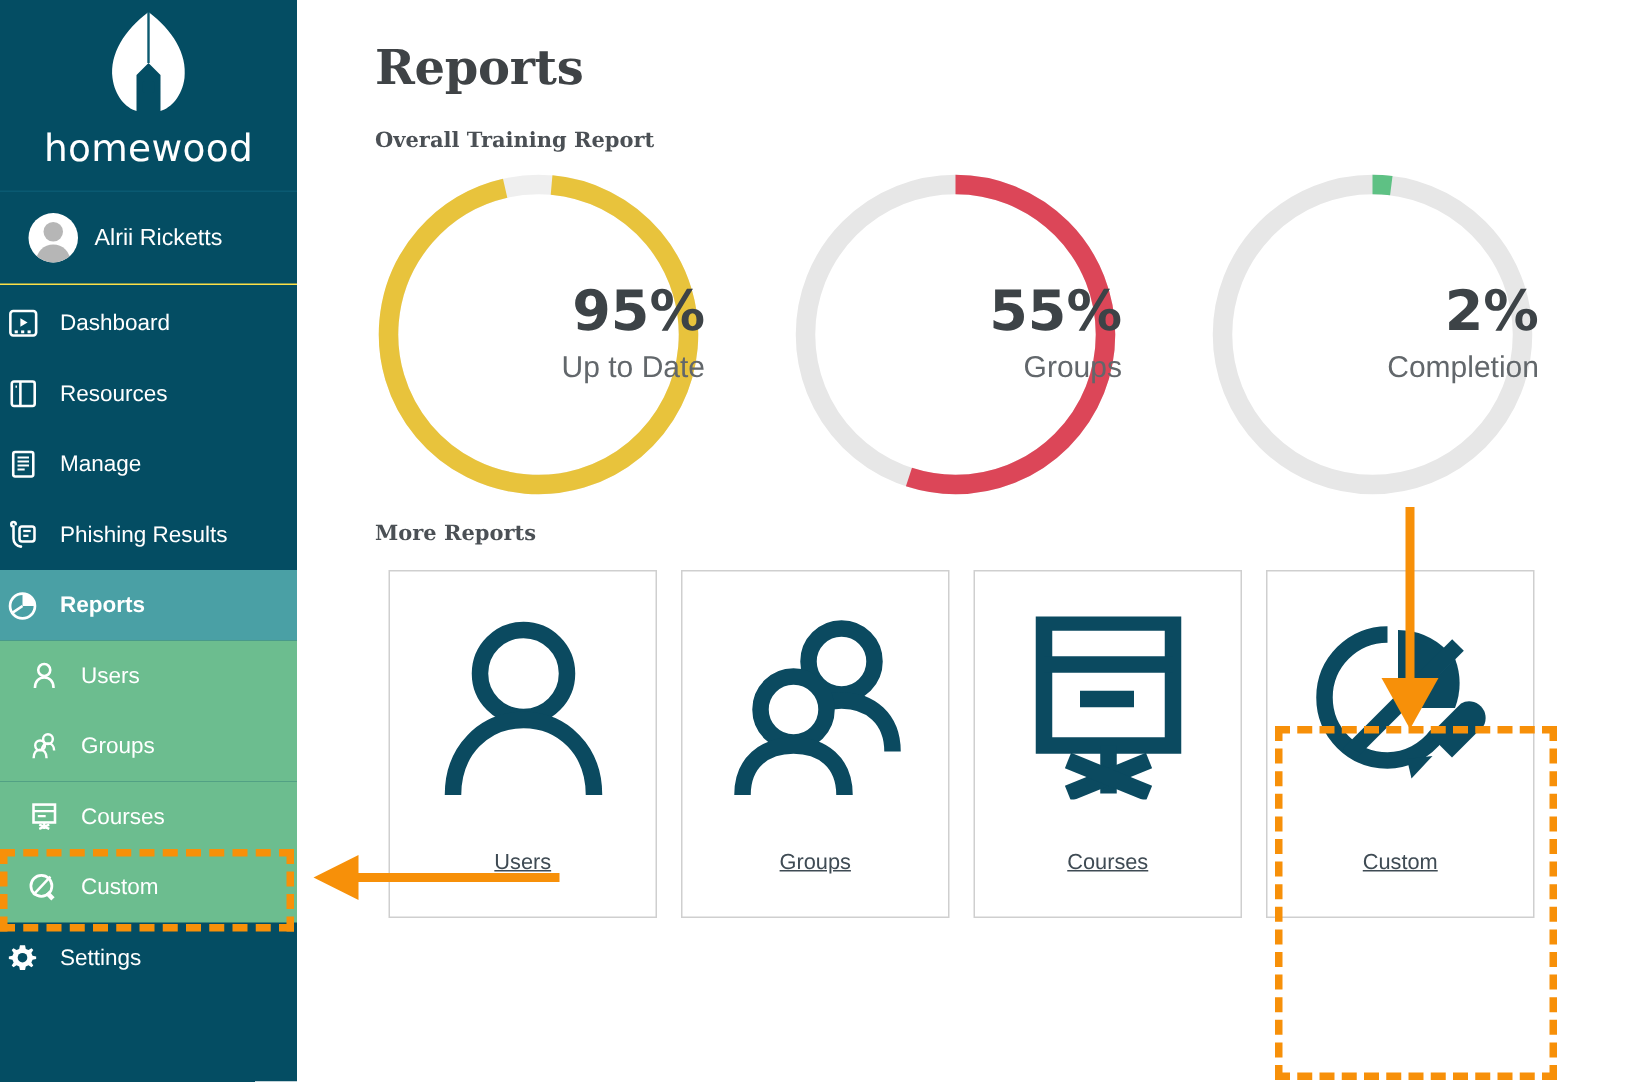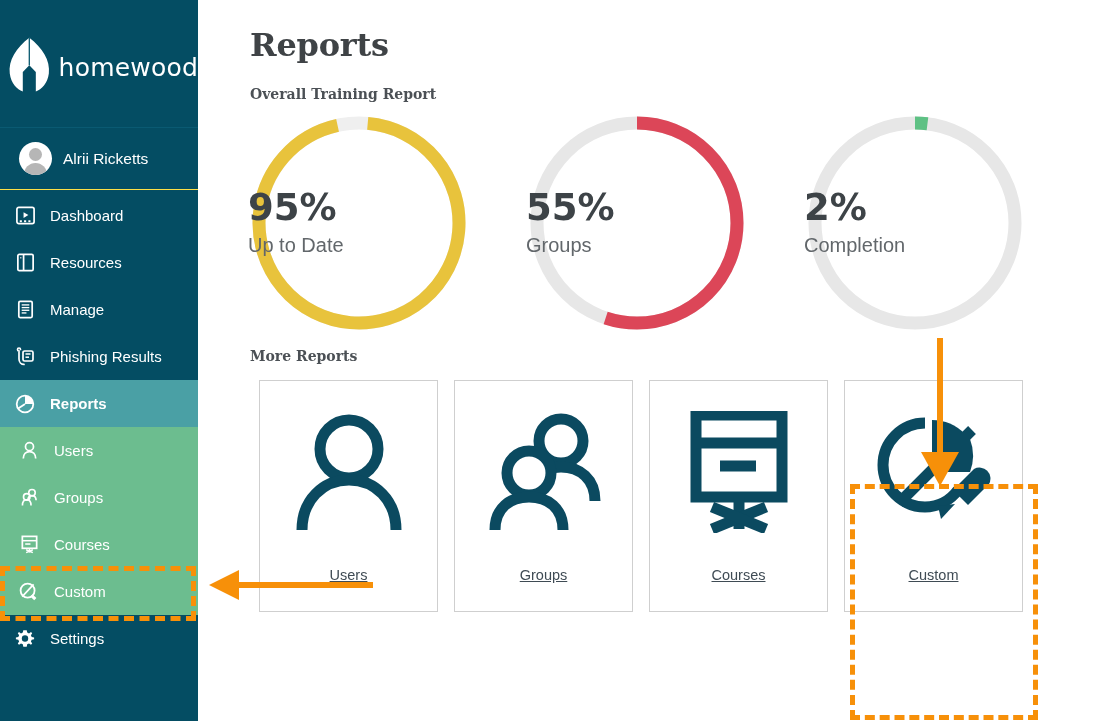--- a/index.html
+++ b/index.html
@@ -29,23 +29,22 @@
     min-width: 198px;
     height: 721px;
     background: #044d63;
     color: #ffffff;
     box-sizing: border-box;
     overflow: hidden;
   }
   .brand {
     height: 128px;
     display: flex;
-    flex-direction: row;
+    flex-direction: column;
     align-items: center;
-    justify-content: center;
     padding-top: 6px;
     box-sizing: border-box;
     border-bottom: 1px solid #0a5a72;
   }
   .brand-mark {
     width: 72px;
     height: 76px;
     display: block;
   }
   .brand-name {
@@ -96,21 +95,21 @@
   .user-name {
     font-size: 15.5px;
     color: #ffffff;
   }
 
   .nav { padding-top: 2px; }
   .nav-item {
     display: flex;
     align-items: center;
     height: 47px;
-    padding-left: 13px;
+    padding-left: 3px;
     box-sizing: border-box;
     color: #ffffff;
     font-size: 15px;
     position: relative;
   }
   .nav-item .ic {
     width: 24px;
     height: 24px;
     margin-right: 13px;
     flex: none;
@@ -168,21 +167,21 @@
     position: relative;
     width: 222px;
     height: 222px;
   }
   .donut svg { display: block; }
   .donut-center {
     position: absolute;
     inset: 0;
     display: flex;
     flex-direction: column;
-    align-items: flex-start;
+    align-items: flex-end;
     justify-content: center;
     pointer-events: none;
   }
   .donut-value {
     font-family: "DejaVu Sans", sans-serif;
     font-size: 37px;
     font-weight: bold;
     color: #3d4347;
     line-height: 1;
   }

